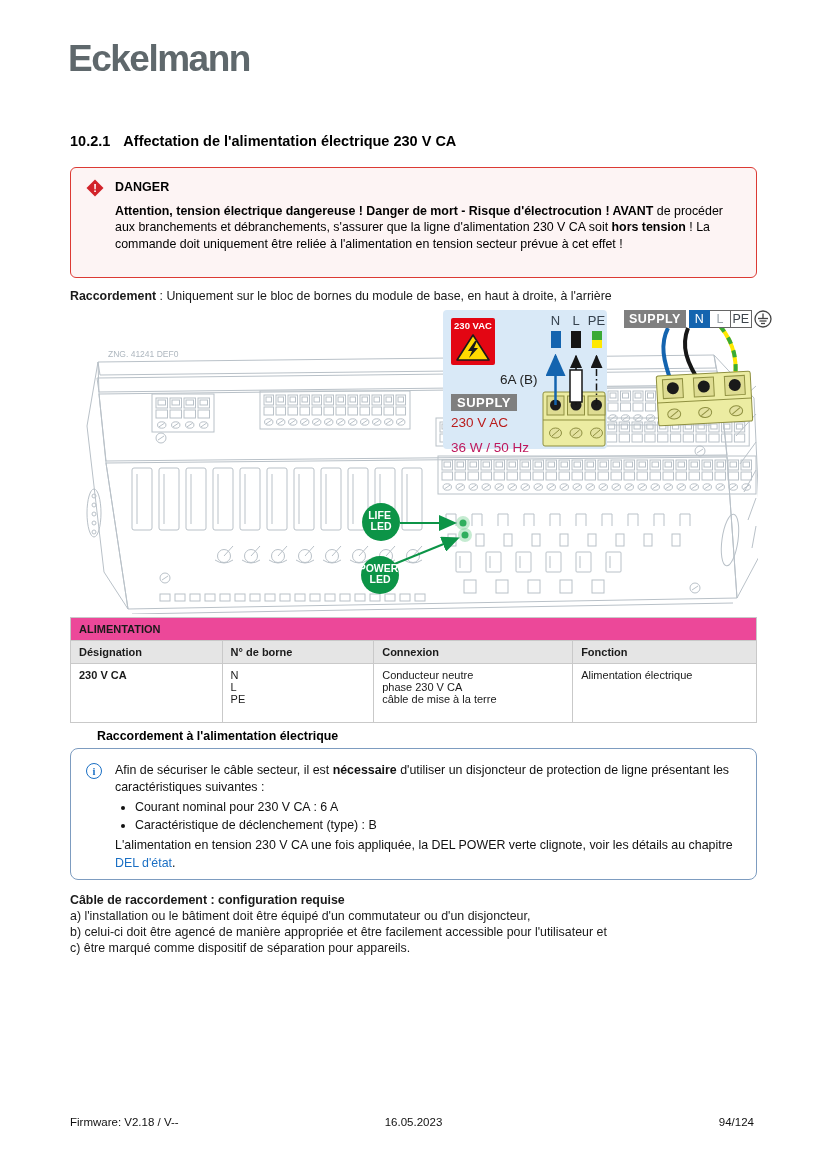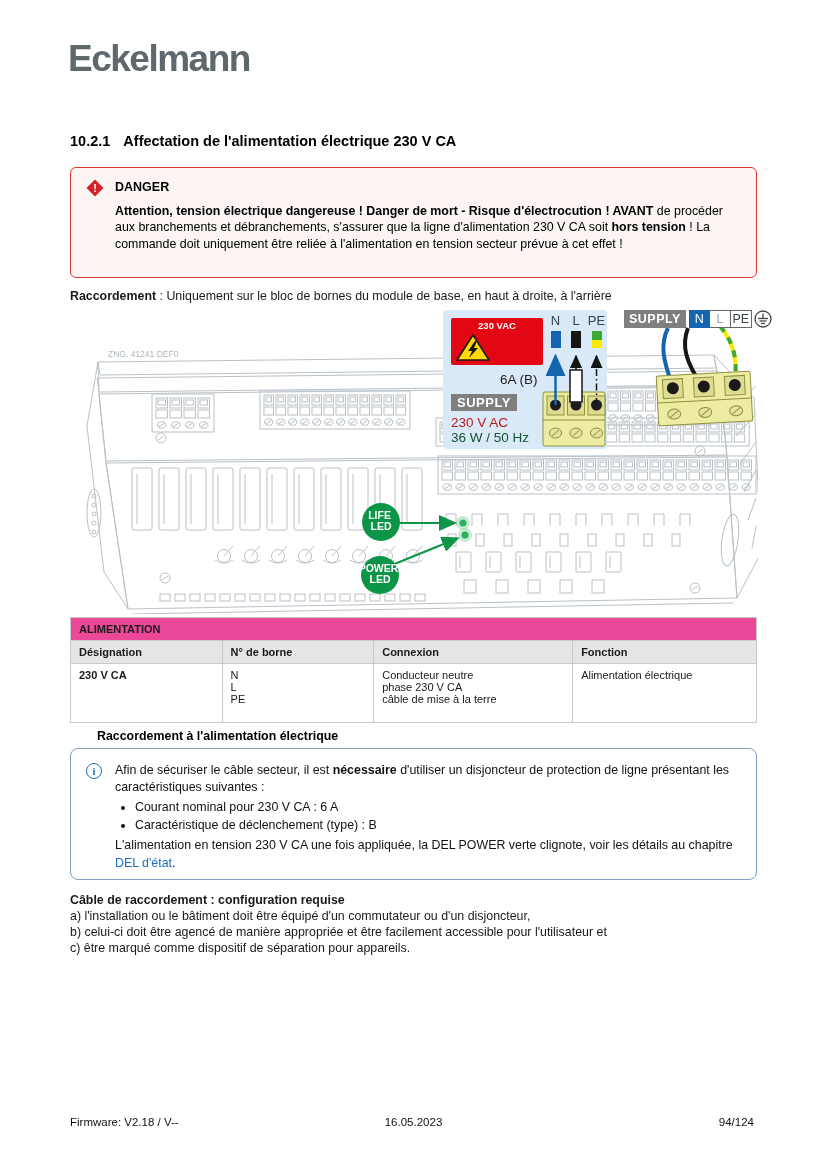--- a/index.html
+++ b/index.html
@@ -23,32 +23,32 @@
 
   
   .racc-line{left:70px;top:289px;width:687px;font-size:12.4px;}
 
   
   .diagram{left:68px;top:308px;width:690px;height:306px;}
   .diagram svg.base{position:absolute;left:0;top:0;}
 
   .panel{position:absolute;left:375px;top:2px;width:164px;height:139px;background:#d9e9f7;border-radius:4px;}
   .panel svg{position:absolute;left:0;top:0;}
-  .warn-sq{position:absolute;left:8px;top:8px;width:44px;height:47px;background:#e30613;border-radius:2px;padding-left:48px;}
+  .warn-sq{position:absolute;left:8px;top:8px;width:44px;height:47px;background:#e30613;border-radius:2px;}
   .warn-sq .wl{position:absolute;left:0;top:2px;width:100%;text-align:center;font-size:9.5px;font-weight:bold;color:#fff;}
   .warn-sq svg{position:absolute;left:4px;top:15px;}
   .term-label{position:absolute;top:3px;font-size:13px;color:#36424e;text-align:center;width:20px;}
   .swatch{position:absolute;top:21px;width:10px;height:17px;}
   .sw-pe .g{position:absolute;left:0;top:0;width:10px;height:9px;background:#3aaa35;}
   .sw-pe .y{position:absolute;left:0;top:9px;width:10px;height:8px;background:#ffe800;}
   .fuse-label{position:absolute;left:57px;top:62px;font-size:13.5px;color:#222;}
   .supply-tag{position:absolute;left:8px;top:84px;background:#7f7f7f;color:#fff;font-weight:bold;
               font-size:13px;padding:1px 6px;letter-spacing:.5px;}
   .pv1{position:absolute;left:8px;top:105px;font-size:13.5px;color:#b91c1c;}
-  .pv2{position:absolute;left:8px;top:120px;font-size:13.5px;color:#14532d;}
+  .pv2{position:absolute;left:8px;top:130px;font-size:13.5px;color:#be185d;}
 
   .legend{position:absolute;left:556px;top:2px;display:flex;align-items:stretch;height:18px;}
   .legend .sup{background:#7f7f7f;color:#fff;font-weight:bold;font-size:12.5px;padding:1px 5px;letter-spacing:.5px;margin-right:3px;line-height:16px;}
   .legend .cell{width:21px;text-align:center;font-size:12.5px;line-height:16px;box-sizing:border-box;}
   .legend .n{background:#1464af;color:#fff;border:1px solid #1464af;}
   .legend .l{background:#fff;color:#9aa3ab;border:1px solid #666;border-left:none;}
   .legend .pe{background:#fff;color:#3c444b;border:1px solid #666;border-left:none;}
   .legend .earth{margin-left:2px;}
 
   

